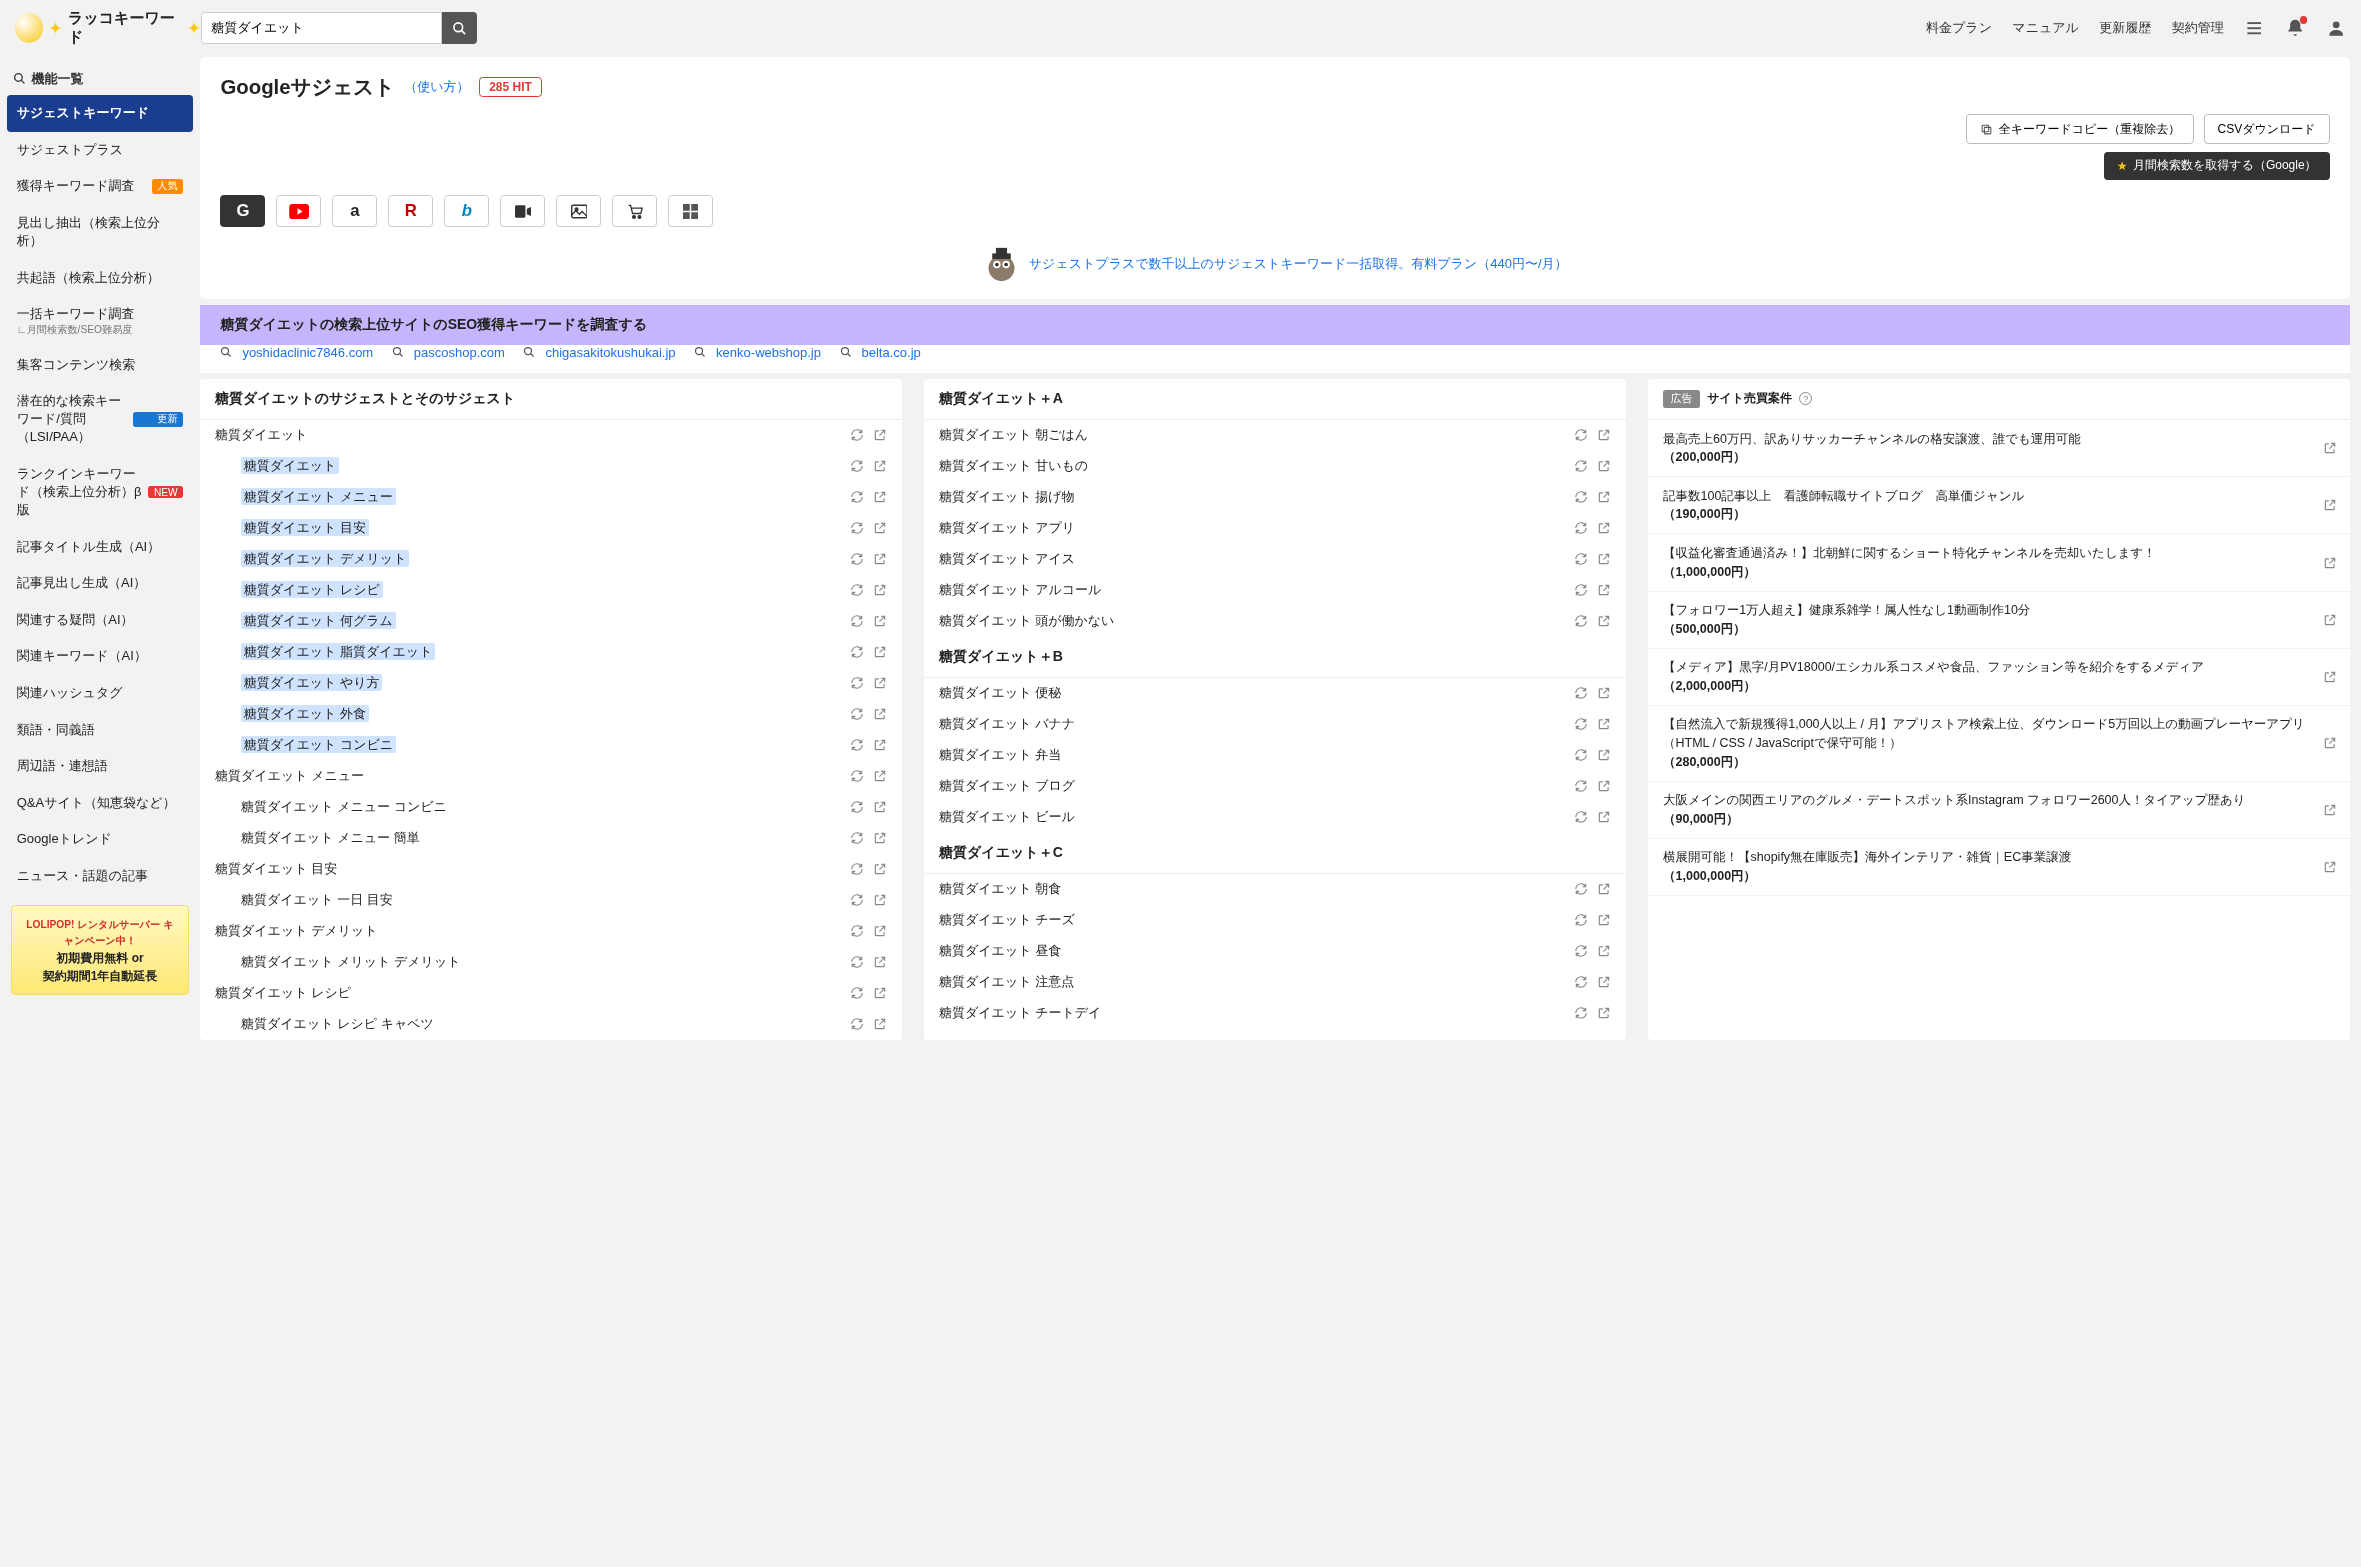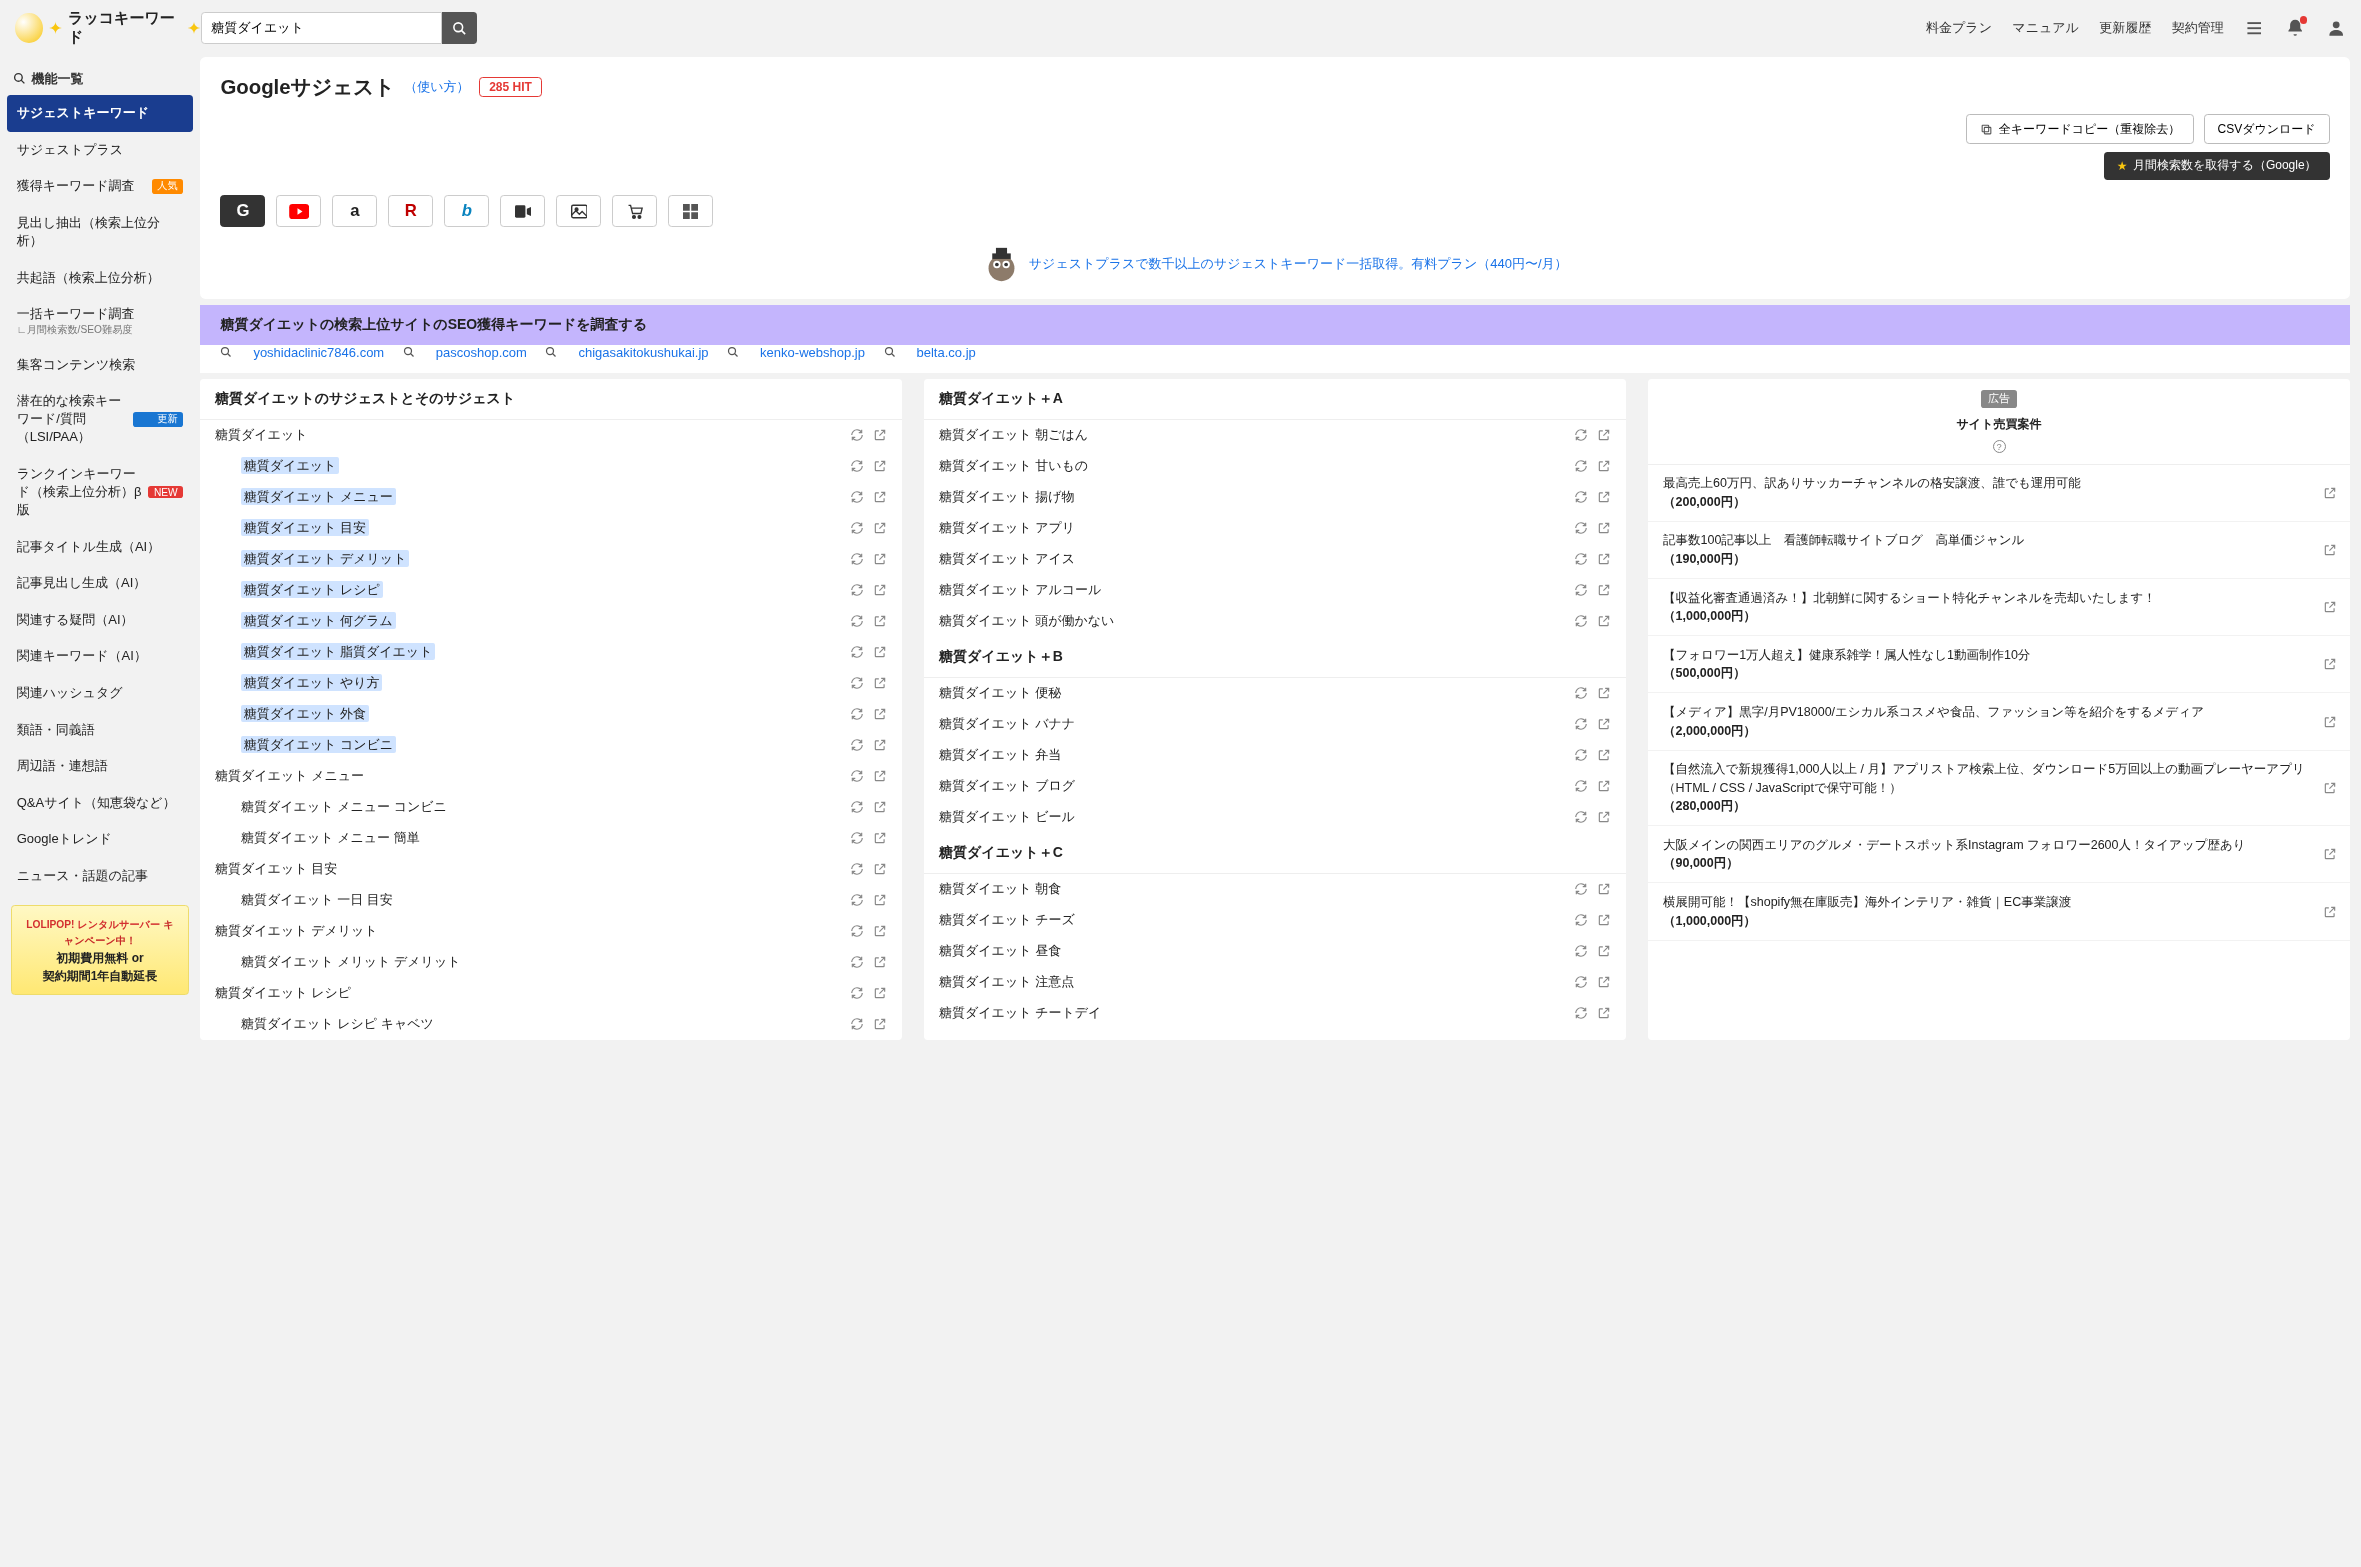--- a/index.html
+++ b/index.html
@@ -44,32 +44,32 @@
 .src-tab.active{background:#333;color:#fff;border-color:#333;}
 .src-g{font-family:Arial;font-size:16.7px;}
 .src-a{color:#222;}
 .src-r{color:#bf0000;}
 .src-b{color:#0a84bf;font-style:italic;}
 .promo{display:flex;align-items:center;justify-content:center;gap:9.3px;margin-top:18.6px;}
 .promo-link{color:#1a73e8;font-size:13px;}
 .owl{width:37px;height:37px;display:inline-block;}
 .section-heading{font-weight:800;font-size:14px;padding:11px 20.4px;background:#c4b5fd;}
 .domain-list{display:flex;flex-wrap:wrap;gap:18.6px;padding:0 20.4px 13px;background:#fff;}
-.domain-item{color:#1a73e8;font-size:13px;display:flex;align-items:center;gap:21px;cursor:pointer;}
+.domain-item{color:#1a73e8;font-size:13px;display:flex;align-items:center;gap:10px;cursor:pointer;}
 .columns{display:flex;gap:22px;margin-top:5.6px;}
 .col{background:#fff;border-radius:3.7px;flex:1;min-width:0;}
 .col-header{font-weight:800;font-size:14px;padding:11px 15px;border-bottom:0.9px solid #eee;}
 .kw-row{display:flex;align-items:center;padding:6.5px 15px;font-size:13px;}
 .kw-row.indent{padding-left:41px;}
 .kw-text{flex:1;min-width:0;}
 .kw-hl{background:#cfe3ff;padding:0.9px 2.8px;border-radius:1.9px;}
 .kw-icons{display:flex;gap:9.3px;color:#888;margin-left:auto;}
 .kw-icons span{cursor:pointer;}
 .ad-col{}
-.ad-header{display:flex;align-items:center;gap:7.4px;padding:11px 15px;border-bottom:0.9px solid #eee;flex-direction:column;}
+.ad-header{display:flex;align-items:center;gap:7.4px;padding:11px 15px;border-bottom:0.9px solid #eee;}
 .ad-pill{background:#888;color:#fff;font-size:11px;padding:1.9px 7.4px;border-radius:2.8px;}
 .ad-title{font-weight:800;font-size:12px;}
 .q-icon{width:13px;height:13px;border:0.9px solid #888;border-radius:50%;font-size:9.3px;display:flex;align-items:center;justify-content:center;color:#888;}
 .ad-item{padding:9.3px 37px 9.3px 15px;font-size:12.5px;line-height:1.5;border-bottom:0.9px solid #f2f2f2;position:relative;}
 .ad-price{font-weight:700;}
 .ad-open{position:absolute;right:13px;top:50%;transform:translateY(-50%);color:#888;cursor:pointer;}
 svg{display:block;}
 </style>
 </head>
 <body>

